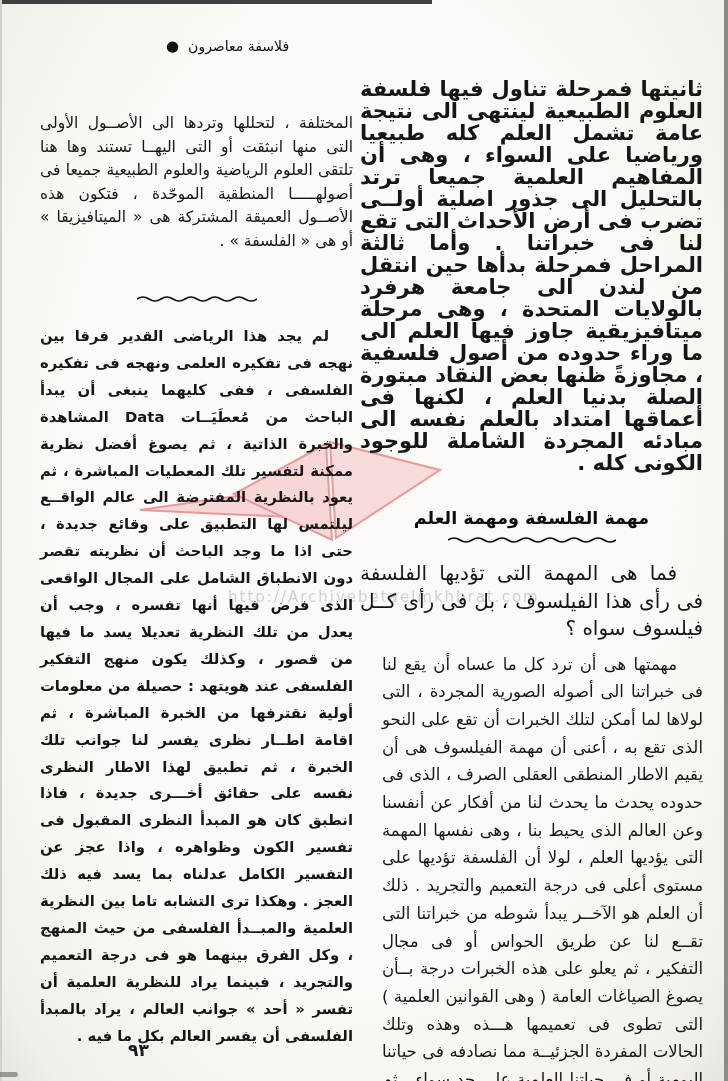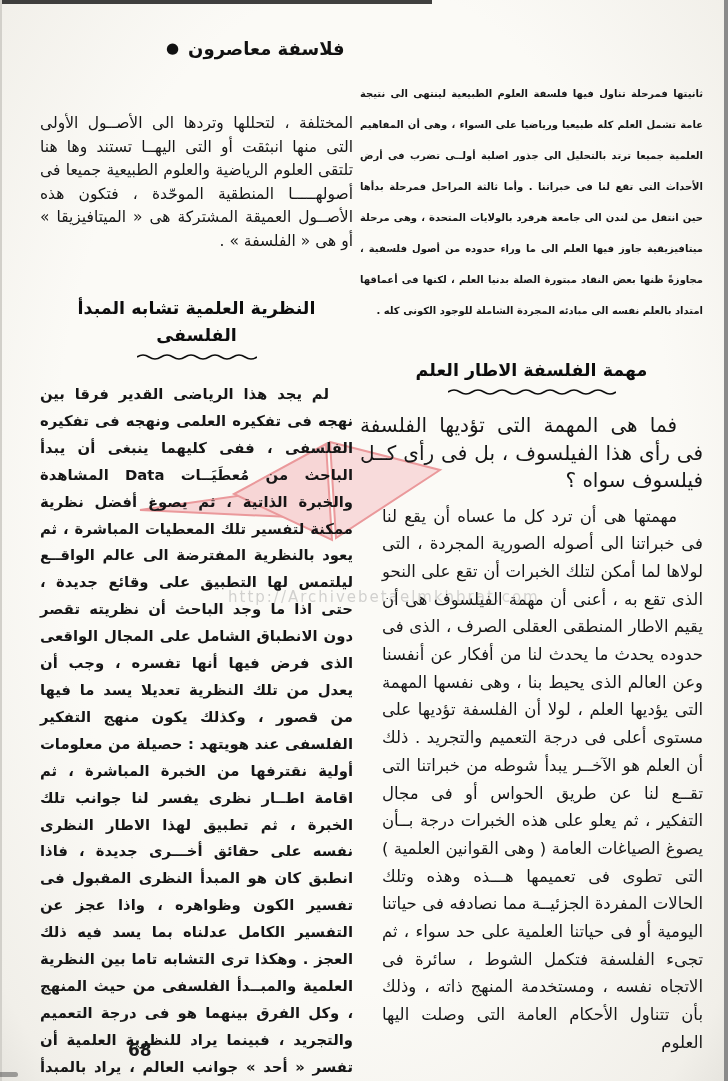--- a/index.html
+++ b/index.html
@@ -35,29 +35,29 @@
     color:#a8a8a8;opacity:.5;z-index:1;white-space:nowrap;
   }
   .wm-logo{position:absolute;top:436px;left:138px;z-index:1;opacity:.55;}
 
   
   .header{
     position:absolute;top:38px;left:166px;
     display:flex;align-items:center;gap:9px;z-index:3;
   }
   .header .bullet{font-size:15px;line-height:15px;color:#111;}
-  .header .title{font-size:18px;font-weight:700;color:#111;text-align:right;}
+  .header .title{font-size:14px;font-weight:400;color:#111;text-align:right;}
 
   
   .col{position:absolute;direction:rtl;text-align:justify;color:#161616;z-index:2;}
   .col p{margin:0;}
   .col-right{top:78px;right:25px;width:343px;}
   .col-left{top:88px;left:40px;width:313px;}
 
-  .col-right .p1{font-weight:700;font-size:10px;line-height:31px;}
+  .col-right .p1{font-weight:700;font-size:21px;line-height:22px;}
   .col-right h2{margin:31px 0 16px;text-align:center;}
   .col-right .p2{font-size:20px;line-height:27.5px;text-indent:26px;}
   .col-right .p3{font-size:16.5px;line-height:27.7px;text-indent:26px;margin-top:8px;margin-left:22px;}
 
   .col-left .p1{font-size:15.5px;line-height:23.5px;margin-top:24px;}
   .col-left h2.h-a{margin:42px 0 20px;text-align:center;}
   .col-left .p2{font-weight:700;font-size:14.8px;line-height:26.9px;text-indent:24px;}
 
   h2{font-size:17.5px;font-weight:700;color:#0d0d0d;line-height:27px;}
   .h-line{display:block;}
@@ -88,36 +88,35 @@
   <div class="wm-url">http://Archivebetaelmkhbrat.com</div>
 
   <div class="header">
     <span class="bullet">●</span>
     <span class="title">فلاسفة معاصرون</span>
   </div>
 
   <div class="col col-right" dir="rtl" lang="ar">
     <p class="p1">ثانيتها فمرحلة تناول فيها فلسفة العلوم الطبيعية لينتهى الى نتيجة عامة تشمل العلم كله طبيعيا ورياضيا على السواء ، وهى أن المفاهيم العلمية جميعا ترتد بالتحليل الى جذور اصلية أولــى تضرب فى أرض الأحداث التى تقع لنا فى خبراتنا . وأما ثالثة المراحل فمرحلة بدأها حين انتقل من لندن الى جامعة هرفرد بالولايات المتحدة ، وهى مرحلة ميتافيزيقية جاوز فيها العلم الى ما وراء حدوده من أصول فلسفية ، مجاوزةً ظنها بعض النقاد مبتورة الصلة بدنيا العلم ، لكنها فى أعماقها امتداد بالعلم نفسه الى مبادئه المجردة الشاملة للوجود الكونى كله .</p>
     <h2>
-      <span class="h-line">مهمة الفلسفة الاطار العلم</span>
+      <span class="h-line">مهمة الفلسفة ومهمة العلم</span>
       <svg class="wave" width="168" height="8" viewBox="0 0 168 8">
         <path d="M0 4 Q6 0 12 4 T24 4 T36 4 T48 4 T60 4 T72 4 T84 4 T96 4 T108 4 T120 4 T132 4 T144 4 T156 4 T168 4" fill="none" stroke="#0d0d0d" stroke-width="1.7"></path>
       </svg>
     </h2>
     <p class="p2">فما هى المهمة التى تؤديها الفلسفة فى رأى هذا الفيلسوف ، بل فى رأى كــل فيلسوف سواه ؟</p>
     <p class="p3">مهمتها هى أن ترد كل ما عساه أن يقع لنا فى خبراتنا الى أصوله الصورية المجردة ، التى لولاها لما أمكن لتلك الخبرات أن تقع على النحو الذى تقع به ، أعنى أن مهمة الفيلسوف هى أن يقيم الاطار المنطقى العقلى الصرف ، الذى فى حدوده يحدث ما يحدث لنا من أفكار عن أنفسنا وعن العالم الذى يحيط بنا ، وهى نفسها المهمة التى يؤديها العلم ، لولا أن الفلسفة تؤديها على مستوى أعلى فى درجة التعميم والتجريد . ذلك أن العلم هو الآخــر يبدأ شوطه من خبراتنا التى تقــع لنا عن طريق الحواس أو فى مجال التفكير ، ثم يعلو على هذه الخبرات درجة بــأن يصوغ الصياغات العامة ( وهى القوانين العلمية ) التى تطوى فى تعميمها هـــذه وهذه وتلك الحالات المفردة الجزئيــة مما نصادفه فى حياتنا اليومية أو فى حياتنا العلمية على حد سواء ، ثم تجىء الفلسفة فتكمل الشوط ، سائرة فى الاتجاه نفسه ، ومستخدمة المنهج ذاته ، وذلك بأن تتناول الأحكام العامة التى وصلت اليها العلوم</p>
   </div>
 
   <div class="col col-left" dir="rtl" lang="ar">
     <p class="p1">المختلفة ، لتحللها وتردها الى الأصــول الأولى التى منها انبثقت أو التى اليهــا تستند وها هنا تلتقى العلوم الرياضية والعلوم الطبيعية جميعا فى أصولهـــــا المنطقية الموحّدة ، فتكون هذه الأصــول العميقة المشتركة هى « الميتافيزيقا » أو هى « الفلسفة » .</p>
     <h2 class="h-a">
-      <span class="h-line">النظرية العلمية تشابه المبدأ الفلسفى</span>
       <svg class="wave" width="120" height="8" viewBox="0 0 120 8">
         <path d="M0 4 Q6 0 12 4 T24 4 T36 4 T48 4 T60 4 T72 4 T84 4 T96 4 T108 4 T120 4" fill="none" stroke="#0d0d0d" stroke-width="1.7"></path>
       </svg>
     </h2>
     <p class="p2">لم يجد هذا الرياضى القدير فرقا بين نهجه فى تفكيره العلمى ونهجه فى تفكيره الفلسفى ، ففى كليهما ينبغى أن يبدأ الباحث من مُعطَيَــات Data المشاهدة والخبرة الذاتية ، ثم يصوغ أفضل نظرية ممكنة لتفسير تلك المعطيات المباشرة ، ثم يعود بالنظرية المفترضة الى عالم الواقــع ليلتمس لها التطبيق على وقائع جديدة ، حتى اذا ما وجد الباحث أن نظريته تقصر دون الانطباق الشامل على المجال الواقعى الذى فرض فيها أنها تفسره ، وجب أن يعدل من تلك النظرية تعديلا يسد ما فيها من قصور ، وكذلك يكون منهج التفكير الفلسفى عند هويتهد : حصيلة من معلومات أولية نقترفها من الخبرة المباشرة ، ثم اقامة اطــار نظرى يفسر لنا جوانب تلك الخبرة ، ثم تطبيق لهذا الاطار النظرى نفسه على حقائق أخـــرى جديدة ، فاذا انطبق كان هو المبدأ النظرى المقبول فى تفسير الكون وظواهره ، واذا عجز عن التفسير الكامل عدلناه بما يسد فيه ذلك العجز . وهكذا ترى التشابه تاما بين النظرية العلمية والمبــدأ الفلسفى من حيث المنهج ، وكل الفرق بينهما هو فى درجة التعميم والتجريد ، فبينما يراد للنظرية العلمية أن تفسر « أحد » جوانب العالم ، يراد بالمبدأ الفلسفى أن يفسر العالم بكل ما فيه .</p>
 
   </div>
 
-  <div class="page-number">68</div>
+  <div class="page-number">٩٣</div>
 
 </div>
 
 </body></html>

